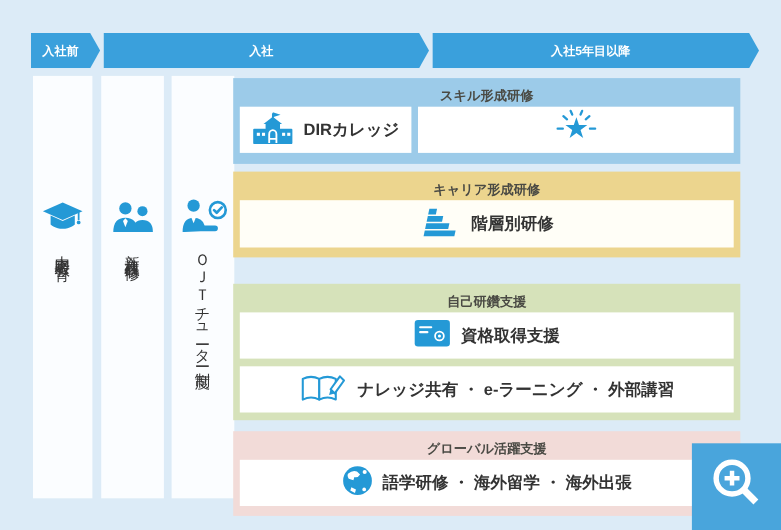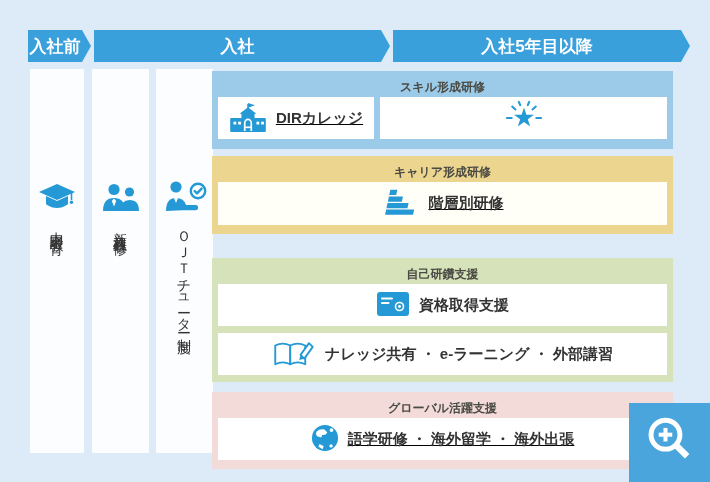--- a/index.html
+++ b/index.html
@@ -7,21 +7,21 @@
     --skill_bg:#9ccbe9; --career_bg:#ecd58e; --self_bg:#d6e2ba; --global_bg:#f2dbd8;
     --card_bg:#ffffff; --career_card_bg:#fffef7; --column_bg:#fbfdff;
     --text_dark:#333333; --header_text:#4a4a44; --zoom_btn_bg:#49a5dc;
   }
   *{margin:0;padding:0;box-sizing:border-box;}
   body{font-family:"Liberation Sans","DejaVu Sans",sans-serif;background:var(--page_bg);}
   .stage{position:relative;width:710px;height:482px;background:var(--page_bg);overflow:hidden;}
 
   
   .t-arrow{position:absolute;top:30px;height:32px;background:var(--arrow_blue);
-    color:#fff;font-size:17px;font-weight:bold;display:flex;align-items:center;justify-content:center;
+    color:#fff;font-size:11px;font-weight:bold;display:flex;align-items:center;justify-content:center;
     clip-path:polygon(0 0,calc(100% - 9px) 0,100% 50%,calc(100% - 9px) 100%,0 100%);padding-right:9px;text-align:center;}
   .t-arrow.a1{left:28px;width:63px;}
   .t-arrow.a2{left:94px;width:296px;}
   .t-arrow.a3{left:393px;width:297px;}
 
   
   .vcol{position:absolute;top:69px;height:384px;background:var(--column_bg);
     display:flex;flex-direction:column;align-items:center;padding-top:110px;}
   .vcol.c1{left:30px;width:54px;}
   .vcol.c2{left:92px;width:57px;}
@@ -32,21 +32,21 @@
 
   
   .sections{position:absolute;left:212px;top:71px;width:461px;}
   .section{width:100%;padding:6px 6px 0 6px;}
   .section .s-title{text-align:center;font-size:12px;font-weight:bold;color:var(--header_text);
     height:20px;line-height:20px;}
   .section.skill{height:78px;background:var(--skill_bg);margin-bottom:7px;}
   .section.career{height:78px;background:var(--career_bg);margin-bottom:24px;}
   .section.self{height:124px;background:var(--self_bg);margin-bottom:10px;}
   .section.global{height:77px;background:var(--global_bg);}
-  .row{display:flex;gap:6px;text-decoration:underline;}
+  .row{display:flex;gap:6px;}
   .card{background:var(--card_bg);height:42px;display:flex;align-items:center;justify-content:center;
     gap:9px;font-size:15px;font-weight:bold;color:var(--text_dark);}
   .card.fixed{flex:0 0 156px;}
   .card.grow{flex:1 1 auto;}
   .card.full{width:100%;}
   .card.h43{height:43px;}
   .section.career .card{background:var(--career_card_bg);}
   .stack{display:flex;flex-direction:column;gap:7px;}
 
   

